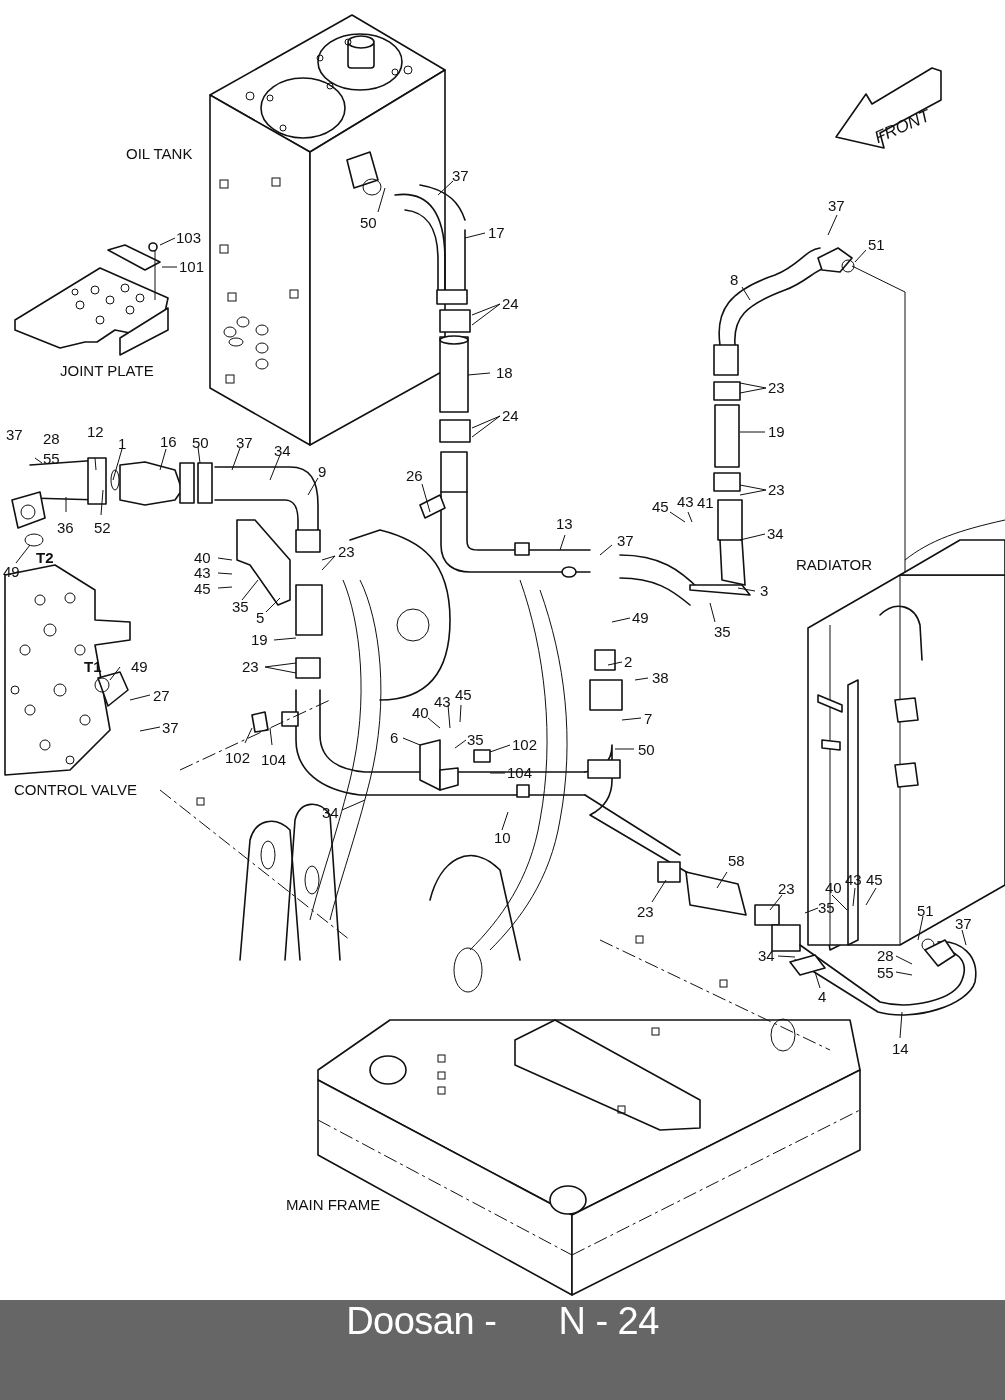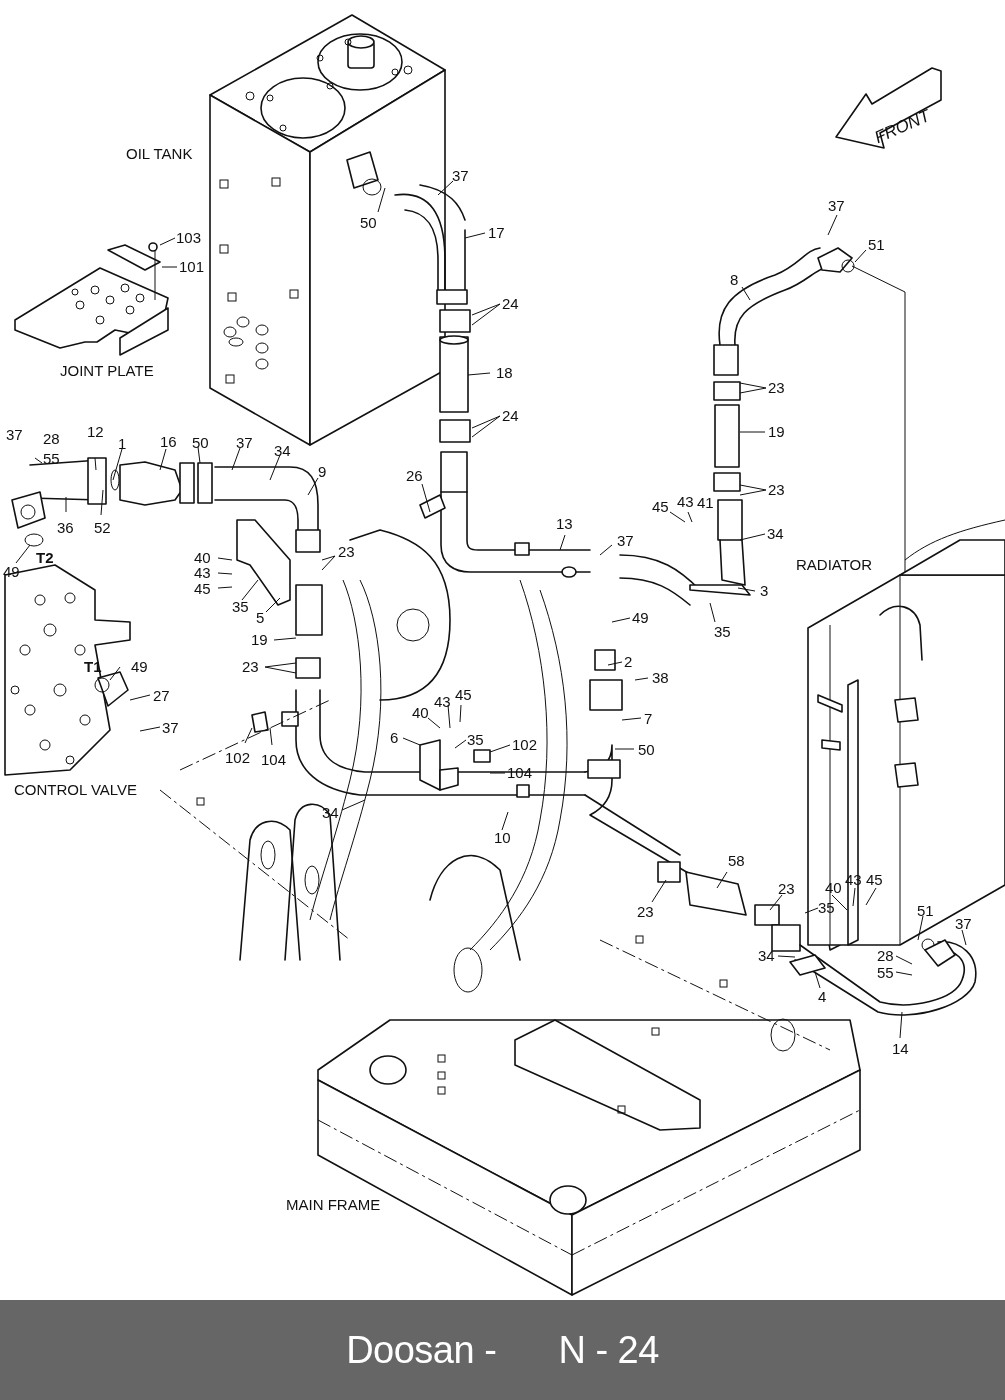--- a/index.html
+++ b/index.html
@@ -9,21 +9,21 @@
   #drawing .ln { fill:none; stroke:#111; stroke-width:1.6; stroke-linejoin:round; stroke-linecap:round; }
   #drawing .thin { fill:none; stroke:#111; stroke-width:1; }
   #drawing .dash { fill:none; stroke:#111; stroke-width:1; stroke-dasharray:14 4 3 4; }
   #drawing .fillw { fill:#fff; stroke:#111; stroke-width:1.6; stroke-linejoin:round; }
   #drawing .leader { stroke:#111; stroke-width:1; fill:none; }
   #drawing .callout { font-family:"Liberation Sans", sans-serif; font-size:15px; fill:#111; }
   #drawing .section { font-family:"Liberation Sans", sans-serif; font-size:15px; fill:#111; }
   #drawing .port { font-family:"Liberation Sans", sans-serif; font-size:15px; font-weight:bold; fill:#111; }
   #drawing .front { font-family:"Liberation Sans", sans-serif; font-size:17px; font-style:italic; fill:#111; }
   #footer { position:absolute; left:0; top:1300px; width:1005px; height:100px; background:#666666;
-            display:flex; align-items:center; justify-content:center; color:#ffffff;
+            display:flex; justify-content:center; color:#ffffff;
             font-family:"Liberation Sans", sans-serif; font-size:38px; letter-spacing:-0.5px; }
   #footer .gap { display:inline-block; width:52px; }
 </style>
 </head>
 <body>
 
 <svg id="drawing" viewBox="0 0 1005 1300" xmlns="http://www.w3.org/2000/svg">
 
   <g>
     <polygon class="fillw" points="210,95 352,15 445,70 310,152"></polygon>

